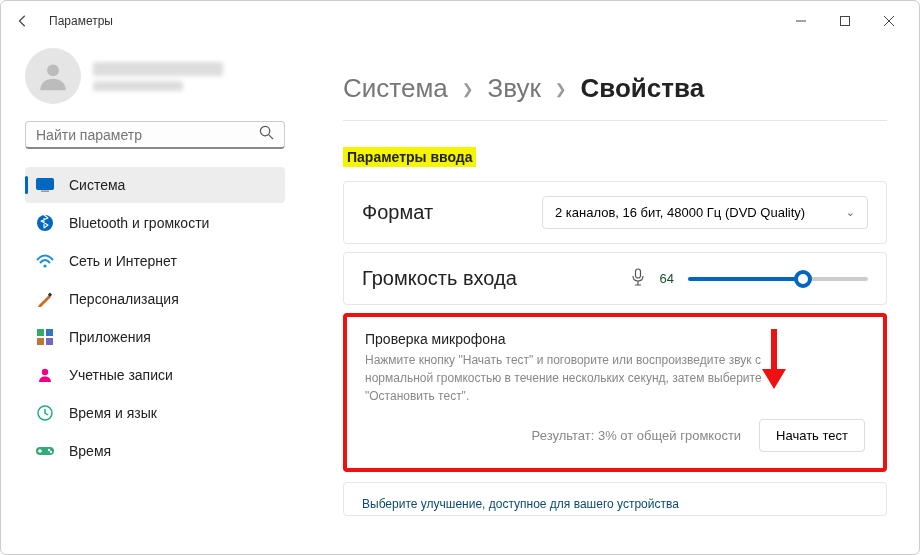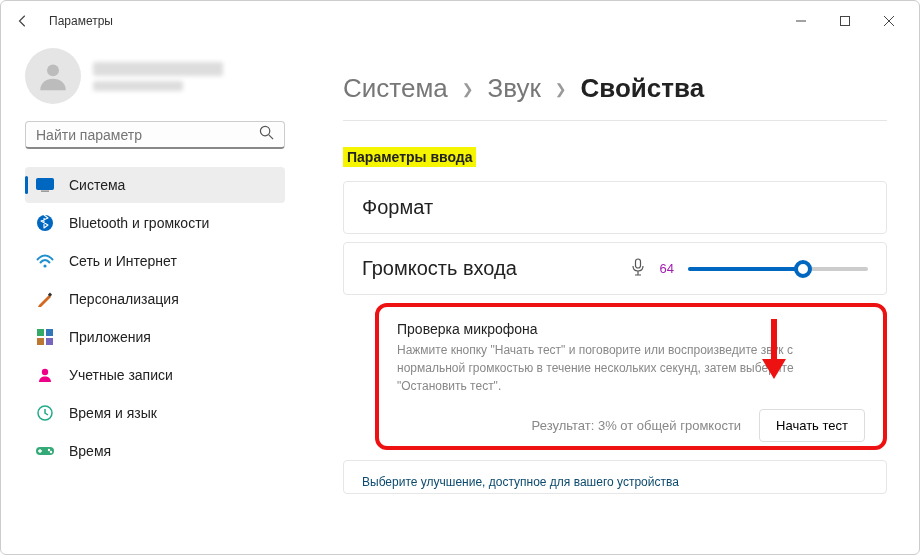--- a/index.html
+++ b/index.html
@@ -41,26 +41,26 @@
 .section-header { display: inline-block; background: #f5f500; font-size: 14px; font-weight: 600; color: #222; padding: 2px 4px; margin: 26px 0 14px; }
 
 .card { border: 1px solid #e6e6e6; border-radius: 4px; margin-bottom: 8px; background: #fff; }
 .card-row { display: flex; align-items: center; padding: 14px 18px; }
 .card-label { font-size: 20px; color: #222; flex: 0 0 160px; }
 .format-select { flex: 1; margin-left: 20px; display: flex; align-items: center; justify-content: space-between; border: 1px solid #ddd; border-radius: 4px; padding: 8px 12px; font-size: 13px; cursor: pointer; }
 .format-select .chev { color: #666; font-size: 11px; }
 
 .volume-row { display: flex; align-items: center; padding: 14px 18px; gap: 14px; }
 .volume-row .mic-icon { color: #555; }
-.volume-row .vol-num { font-size: 13px; color: #a21caf; }
+.volume-row .vol-num { font-size: 13px; color: #14532d; }
 .slider { flex: 0 0 180px; height: 4px; background: #ccc; border-radius: 2px; position: relative; }
 .slider .fill { position: absolute; left: 0; top: 0; bottom: 0; width: 64%; background: #0067c0; border-radius: 2px; }
 .slider .thumb { position: absolute; left: 64%; top: 50%; transform: translate(-50%,-50%); width: 18px; height: 18px; border-radius: 50%; background: #fff; border: 4px solid #0067c0; }
 
-.micbox { border: 4px solid #e11; border-radius: 12px; padding: 14px 18px 4px; margin-bottom: 10px; position: relative; margin-left: 32px; }
+.micbox { border: 4px solid #e11; border-radius: 4px; padding: 14px 18px 16px; margin-bottom: 10px; position: relative; }
 .micbox .mictitle { font-size: 14px; color: #222; margin-bottom: 4px; }
 .micbox .micdesc { font-size: 12px; color: #888; line-height: 1.5; max-width: 460px; }
 .micbox .result-row { display: flex; align-items: center; justify-content: flex-end; margin-top: 14px; gap: 18px; }
 .micbox .result-text { font-size: 13px; color: #888; }
 .start-btn { border: 1px solid #ddd; background: #fff; border-radius: 4px; padding: 8px 16px; font-size: 13px; cursor: pointer; }
 
 .arrow { position: absolute; right: 94px; top: 8px; pointer-events: none; }
 
 .enh-card { border: 1px solid #e6e6e6; border-radius: 4px; padding: 14px 18px 4px; }
 .enh-title { font-size: 14px; color: #222; margin-bottom: 3px; }
@@ -207,20 +207,24 @@
       <span class="bc">Звук</span>
       <span class="sep">❯</span>
       <span class="bc last">Свойства</span>
     </div>
 
     <div class="section-header">Параметры ввода</div>
 
     <div class="card">
       <div class="card-row">
         <div class="card-label">Формат</div>
+        <div class="format-select">
+          <span>2 каналов, 16 бит, 48000 Гц (DVD Quality)</span>
+          <span class="chev">⌄</span>
+        </div>
       </div>
     </div>
 
     <div class="card">
       <div class="volume-row">
         <div class="card-label" style="flex:1">Громкость входа</div>
         <span class="mic-icon">
           <svg width="16" height="18" viewBox="0 0 16 18">
               <rect x="5.5" y="1" width="5" height="9" rx="2.5" stroke="#555" fill="none" stroke-width="1.2"></rect>
               <path d="M3 8c0 3 2 5 5 5s5-2 5-5M8 13v4M5 17h6" stroke="#555" fill="none" stroke-width="1.2"></path>

